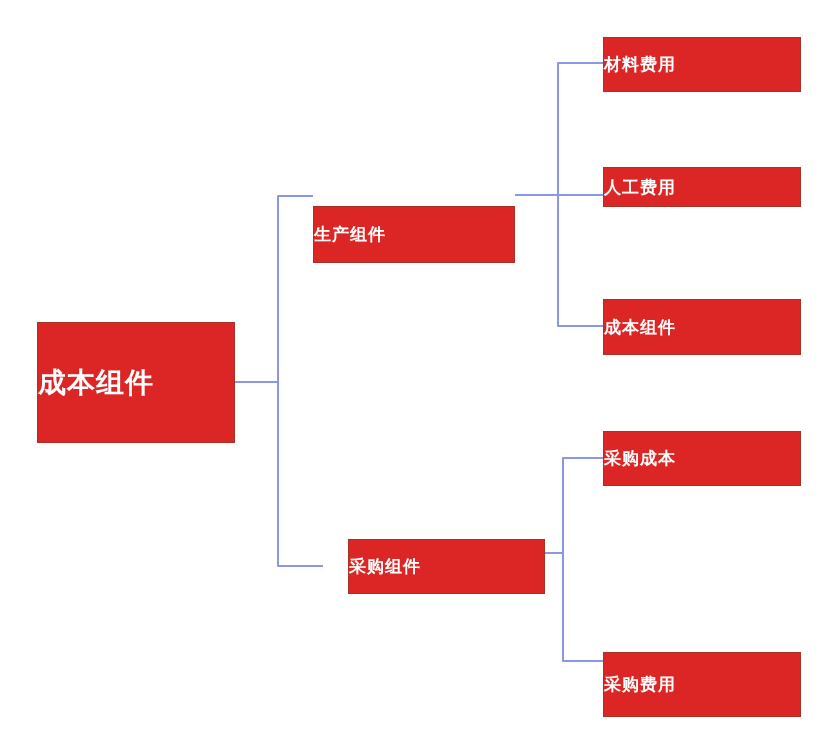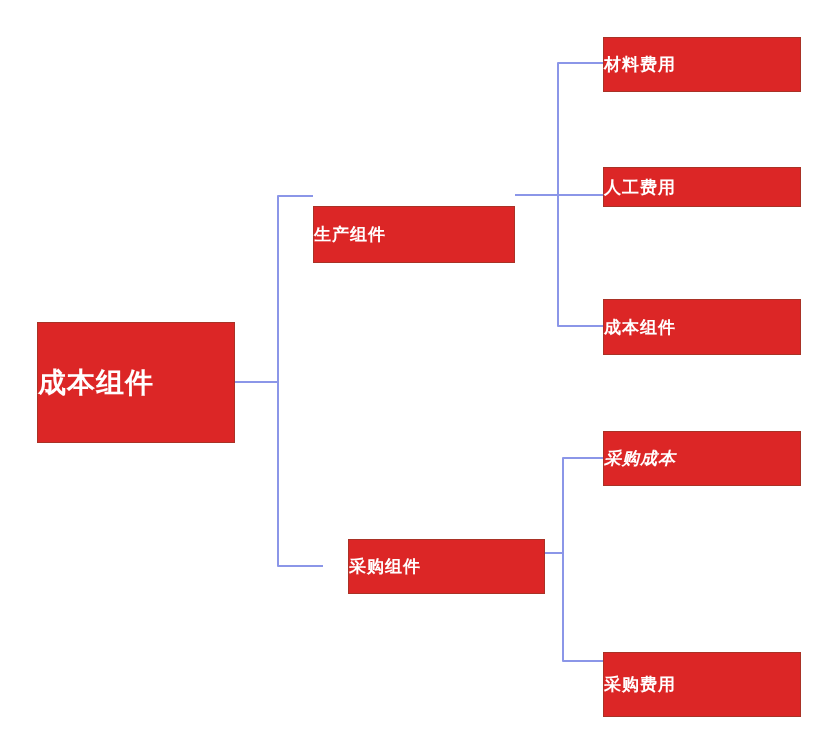--- a/index.html
+++ b/index.html
@@ -48,21 +48,21 @@
   }
   .node-root {
     left: 37px; top: 322px; width: 198px; height: 121px;
     font-size: 28px;
   }
   .node-production   { left: 313px; top: 168px; width: 202px; height: 57px; margin-top: 38px; }
   .node-procurement  { left: 323px; top: 539px; width: 197px; height: 55px; margin-left: 25px; }
   .node-material     { left: 603px; top: 37px;  width: 198px; height: 55px; }
   .node-labor        { left: 603px; top: 167px; width: 198px; height: 40px; }
   .node-manufacturing{ left: 603px; top: 299px; width: 198px; height: 56px; }
-  .node-purchase-cost    { left: 603px; top: 431px; width: 198px; height: 55px; font-style: italic; }
+  .node-purchase-cost    { left: 603px; top: 431px; width: 198px; height: 55px; }
   .node-purchase-expense { left: 603px; top: 652px; width: 198px; height: 65px; }
 </style>
 </head>
 <body>
 
 <div class="canvas">
 
   <svg class="connector-layer" viewBox="0 0 838 729" xmlns="http://www.w3.org/2000/svg">
     <path class="connector" d="M235,382 H278 V196 H313"></path>
     <path class="connector" d="M235,382 H278 V566 H323"></path>

